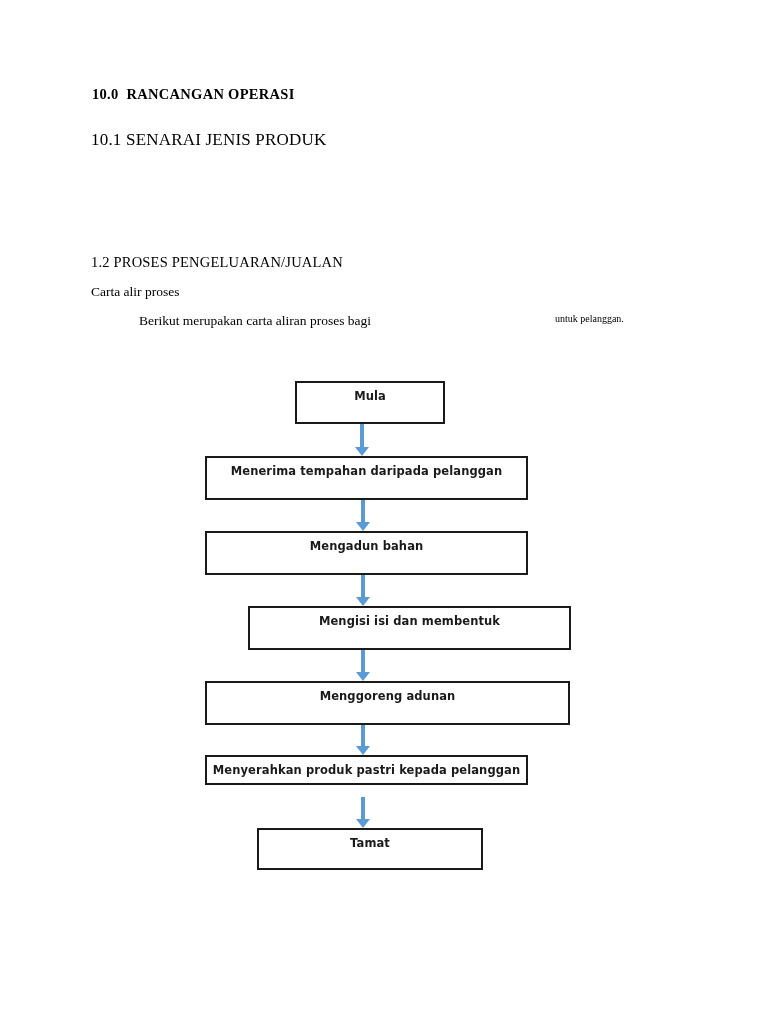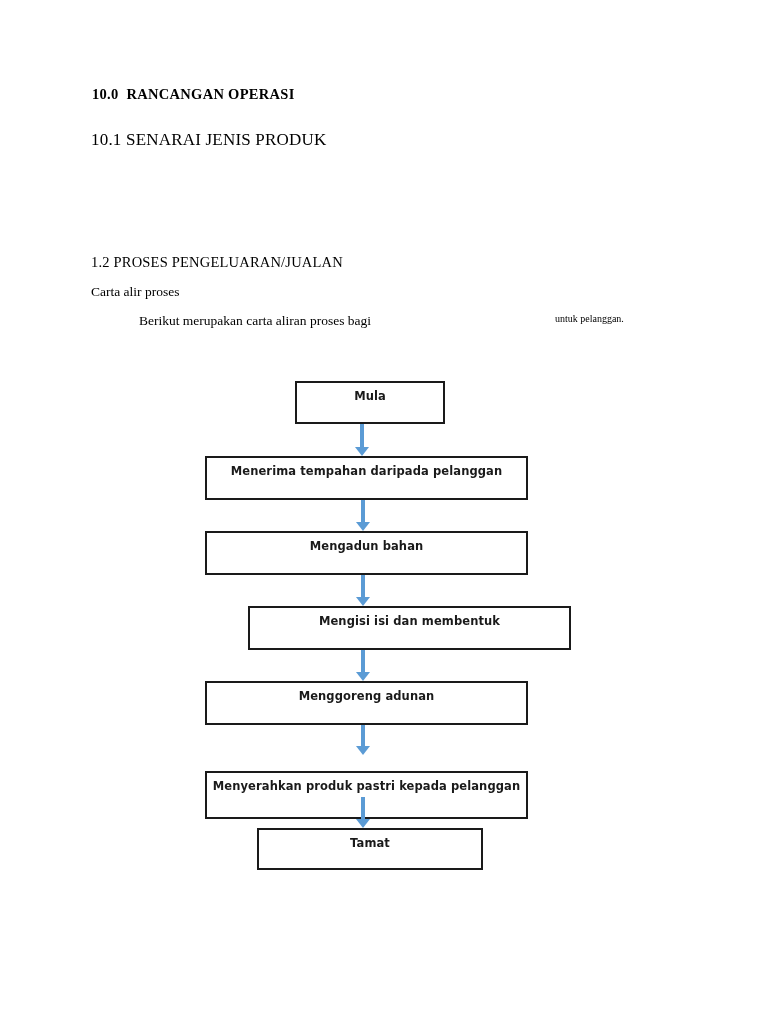--- a/index.html
+++ b/index.html
@@ -120,28 +120,28 @@
   .node-step3 {
     left: 205px;
     top: 606px;
     width: 323px;
     height: 44px;
     margin-left: 43px;
   }
   .node-step4 {
     left: 205px;
     top: 681px;
-    width: 323px;
+    width: 365px;
     height: 44px;
   }
   .node-step5 {
     left: 205px;
-    top: 771px;
-    width: 323px;
-    height: 48px;
+    top: 755px;
+    width: 323px;
+    height: 30px;
   }
   .node-end {
     left: 257px;
     top: 828px;
     width: 226px;
     height: 42px;
   }
 
   
   .arrow {

